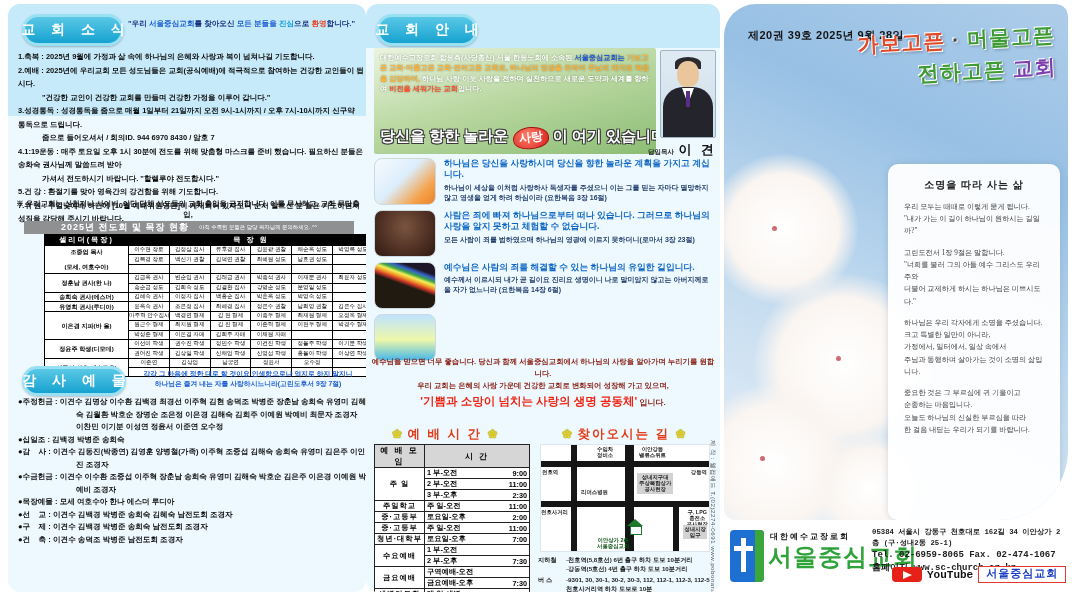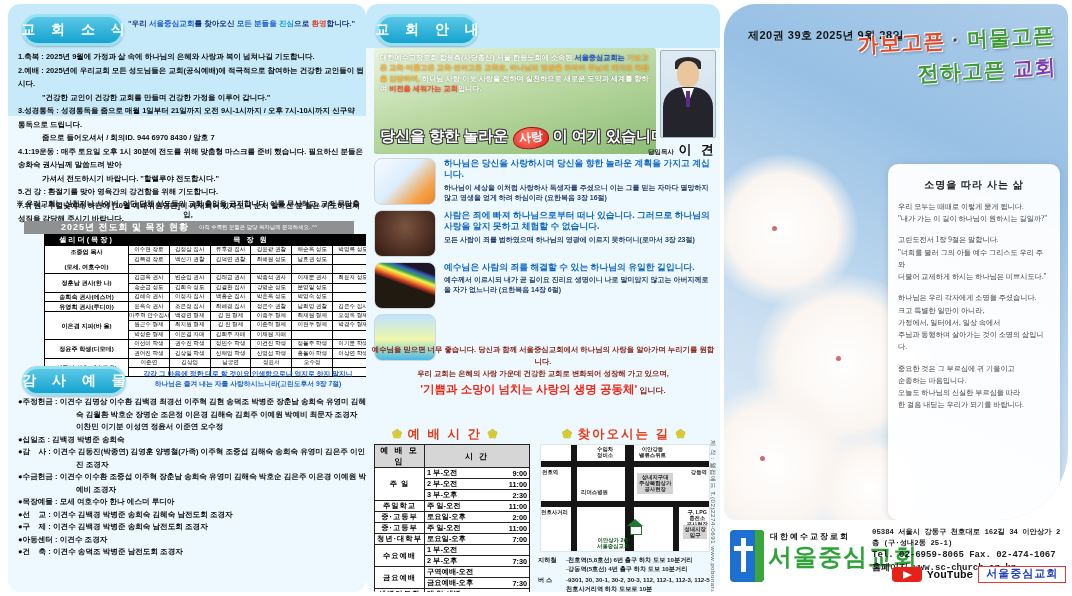--- a/index.html
+++ b/index.html
@@ -58,21 +58,21 @@
   #pastor-name{font-size:13px;font-weight:bold;color:#111;font-family:"Liberation Serif",serif;letter-spacing:3px;}
   #gospel{position:absolute;left:8px;top:154px;width:340px;}
   .gblock{display:flex;gap:8px;margin-bottom:5px;align-items:flex-start;}
   .gthumb{flex:0 0 60px;height:45px;border-radius:8px;border:1px solid #cfd8df;}
   .gt1{background:linear-gradient(135deg,#f6fbff 0%,#dcedfb 45%,#f5a24a 78%,#e8832a 100%);}
   .gt2{background:radial-gradient(circle at 50% 35%,#7a5440 0%,#4a2c20 65%,#2e1a12 100%);}
   .gt3{background:linear-gradient(20deg,#201a10 50%,#d23a2a 56%,#f0a028 61%,#f4ee58 66%,#3aa348 71%,#3863c8 76%,#1c1628 82%);}
   .gt4{background:linear-gradient(180deg,#bfe3ff 0%,#eef7a9 55%,#49b8e8 100%);}
   .ghead{font-size:8.8px;font-weight:bold;color:#1168c4;line-height:1.3;margin-bottom:2px;}
   .gverse{font-size:7px;font-weight:bold;color:#25406e;line-height:1.4;}
-  #closing{position:absolute;left:4px;top:340px;width:346px;text-align:center;color:#8a2418;
+  #closing{position:absolute;left:4px;top:352px;width:346px;text-align:center;color:#8a2418;
     font-size:7.4px;font-weight:bold;line-height:1.6;}
   #closing .hl{font-size:11.5px;color:#ee2413;letter-spacing:0;}
   #closing .tail{font-size:8px;color:#8a2418;}
   .sub-head{position:absolute;font-size:12.5px;font-weight:bold;color:#e23c18;letter-spacing:2px;white-space:nowrap;}
   .flower{color:#dcc922;font-size:12px;letter-spacing:0;text-shadow:0 0 1px #9aa23a;}
   #ws-head{left:26px;top:422px;}
   #dir-head{left:196px;top:422px;}
   #ws-table{position:absolute;left:8px;top:440px;width:156px;}
   #ws-table table{width:100%;border-collapse:collapse;background:#fff;table-layout:fixed;}
   #ws-table th{background:#d6d6d6;border:1px solid #222;font-size:8px;height:12px;letter-spacing:2px;padding:0;}
@@ -109,21 +109,21 @@
   .bl3{left:-30px;top:380px;width:160px;height:160px;}
   .bl4{left:90px;top:430px;width:110px;height:110px;}
   .stamen{position:absolute;width:5px;height:5px;border-radius:50%;background:#d06a72;}
   .st1{left:48px;top:222px;} .st2{left:112px;top:352px;} .st3{left:36px;top:452px;}
   #issue{position:absolute;left:24px;top:24px;font-size:11px;font-weight:bold;color:#151515;letter-spacing:.5px;}
   #cover-title{position:absolute;right:12px;top:20px;text-align:right;font-weight:bold;transform:rotate(-3deg);
     font-size:21px;letter-spacing:1px;line-height:1.5;
     text-shadow:1px 1px 0 #fff,-1px -1px 0 #fff,2px 2px 3px rgba(0,0,0,.3);}
   #cover-verse{position:absolute;left:172px;top:108px;width:166px;font-size:7px;font-weight:bold;color:#15265c;line-height:1.7;}
   #poem{position:absolute;left:164px;top:160px;width:172px;height:356px;background:rgba(255,255,255,.94);
-    border-radius:10px;padding:12px 10px;box-sizing:border-box;color:#3c3c3c;
+    border-radius:10px;padding:12px 16px;box-sizing:border-box;color:#3c3c3c;
     font-family:"Liberation Serif",serif;font-size:7.2px;line-height:1.7;box-shadow:0 0 6px rgba(90,120,150,.25);}
   #poem-title{text-align:center;font-weight:bold;font-size:10px;color:#222;margin-bottom:8px;letter-spacing:1px;
     font-family:"Liberation Sans",sans-serif;}
   .stanza{margin-bottom:9px;}
   #cover-footer{position:absolute;left:0;bottom:0;width:344px;height:70px;background:#fff;font-family:Liberation Mono, monospace;}
   .logo-mark{position:absolute;left:6px;top:8px;width:34px;height:52px;background:#1d6fd2;border-radius:4px;}
   .logo-mark .green{position:absolute;right:0;top:0;width:9px;height:100%;background:#3aa63c;border-radius:0 4px 4px 0;}
   .logo-mark:before{content:"";position:absolute;left:11px;top:8px;width:5px;height:34px;background:#fff;}
   .logo-mark:after{content:"";position:absolute;left:4px;top:16px;width:19px;height:5px;background:#fff;}
   #den{position:absolute;left:46px;top:9px;font-size:8px;font-weight:bold;color:#111;letter-spacing:2px;}
@@ -314,21 +314,20 @@
         <div>하나님은 즐겨 내는 자를 사랑하시느니라(고린도후서 9장 7절)</div>
       </div>
     <div id="offer-list">
         <div class="offer-item">●주정헌금 : 이견수 김명상 이수환 김백경 최경선 이주혁 김현 송덕조 박병준 장춘남 송희숙 유영미 김혜숙 김월환 박호순 장명순 조은정 이은경 김해숙 김희주 이예원 박예비 최문자 조경자 이찬민 이기분 이성연 정윤서 이준연 오수정</div>
         <div class="offer-item">●십일조 : 김백경 박병준 송희숙</div>
         <div class="offer-item">●감    사 : 이견수 김동진(박종연) 김영훈 양병철(가족) 이주혁 조중섭 김해숙 송희숙 유영미 김은주 이인진 조경자</div>
         <div class="offer-item">●수금헌금 : 이견수 이수환 조중섭 이주혁 장춘남 송희숙 유영미 김해숙 박호순 김은주 이은경 이예원 박예비 조경자</div>
         <div class="offer-item">●목장예물 : 모세 여호수아 한나 에스더 루디아</div>
         <div class="offer-item">●선    교 : 이견수 김백경 박병준 송희숙 김혜숙 남전도회 조경자</div>
         <div class="offer-item">●구    제 : 이견수 김백경 박병준 송희숙 남전도회 조경자</div>
-        <div class="offer-item">●아동센터 : 이견수 조경자</div>
         <div class="offer-item">●건    축 : 이견수 송덕조 박병준 남전도회 조경자</div>
       </div>
   </div>
 
   <div class="panel panel-mid">
     <div class="pill" id="pill-guide">교 회 안 내</div>
 
     <div id="intro">
       <div id="intro-text"><span style="color: rgb(255, 255, 255);">대한예수교장로회 합동측(사당총신) 서울 한동노회에 소속된 </span><span style="color: rgb(35, 86, 214);">서울중심교회는</span><span style="color: rgb(255, 178, 58);"> 가보고픈 교회·머물고픈 교회·전하고픈 교회로, 하나님의 영광을 위하여 주님의 제자로 복음을 감당하며, </span><span style="color: rgb(255, 255, 255);">하나님 사랑·이웃 사랑을 전하며 실천하므로 새로운 도약과 세계를 향하여 </span><span style="color: rgb(255, 80, 48);">비전을 세워가는 교회</span><span style="color: rgb(255, 255, 255);">입니다.</span></div>
       <div id="banner">

